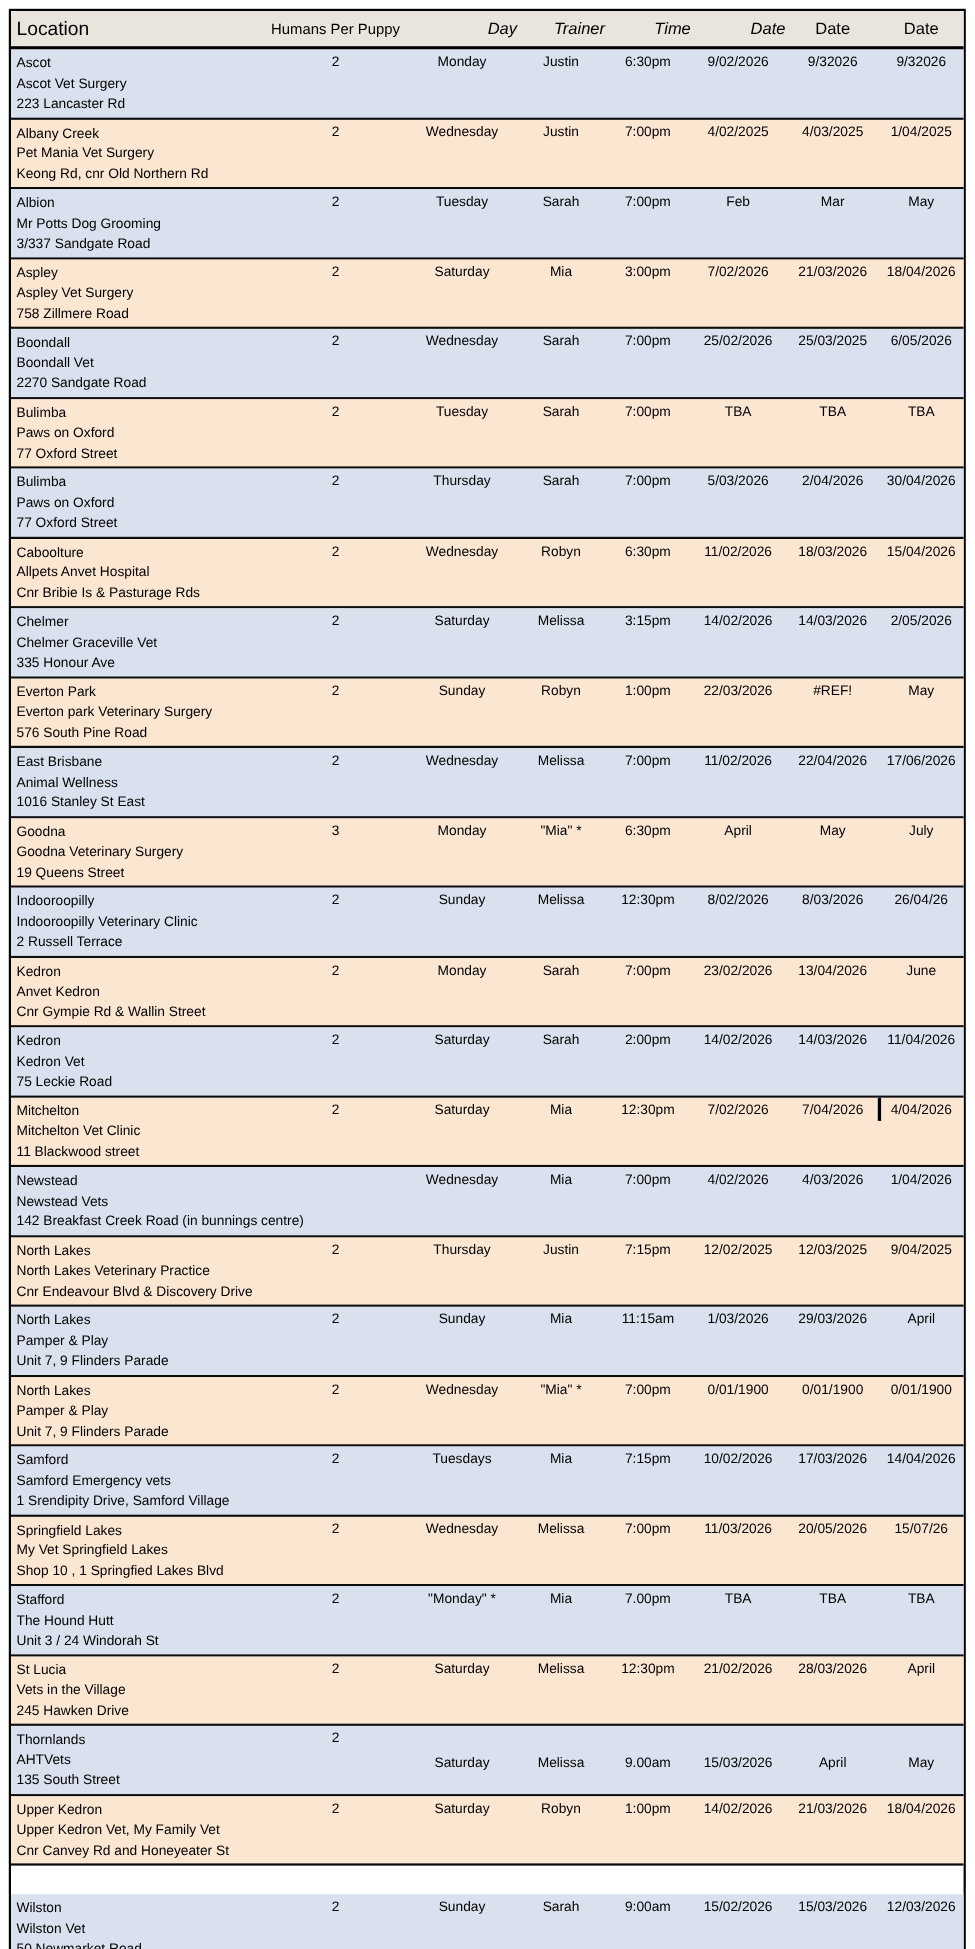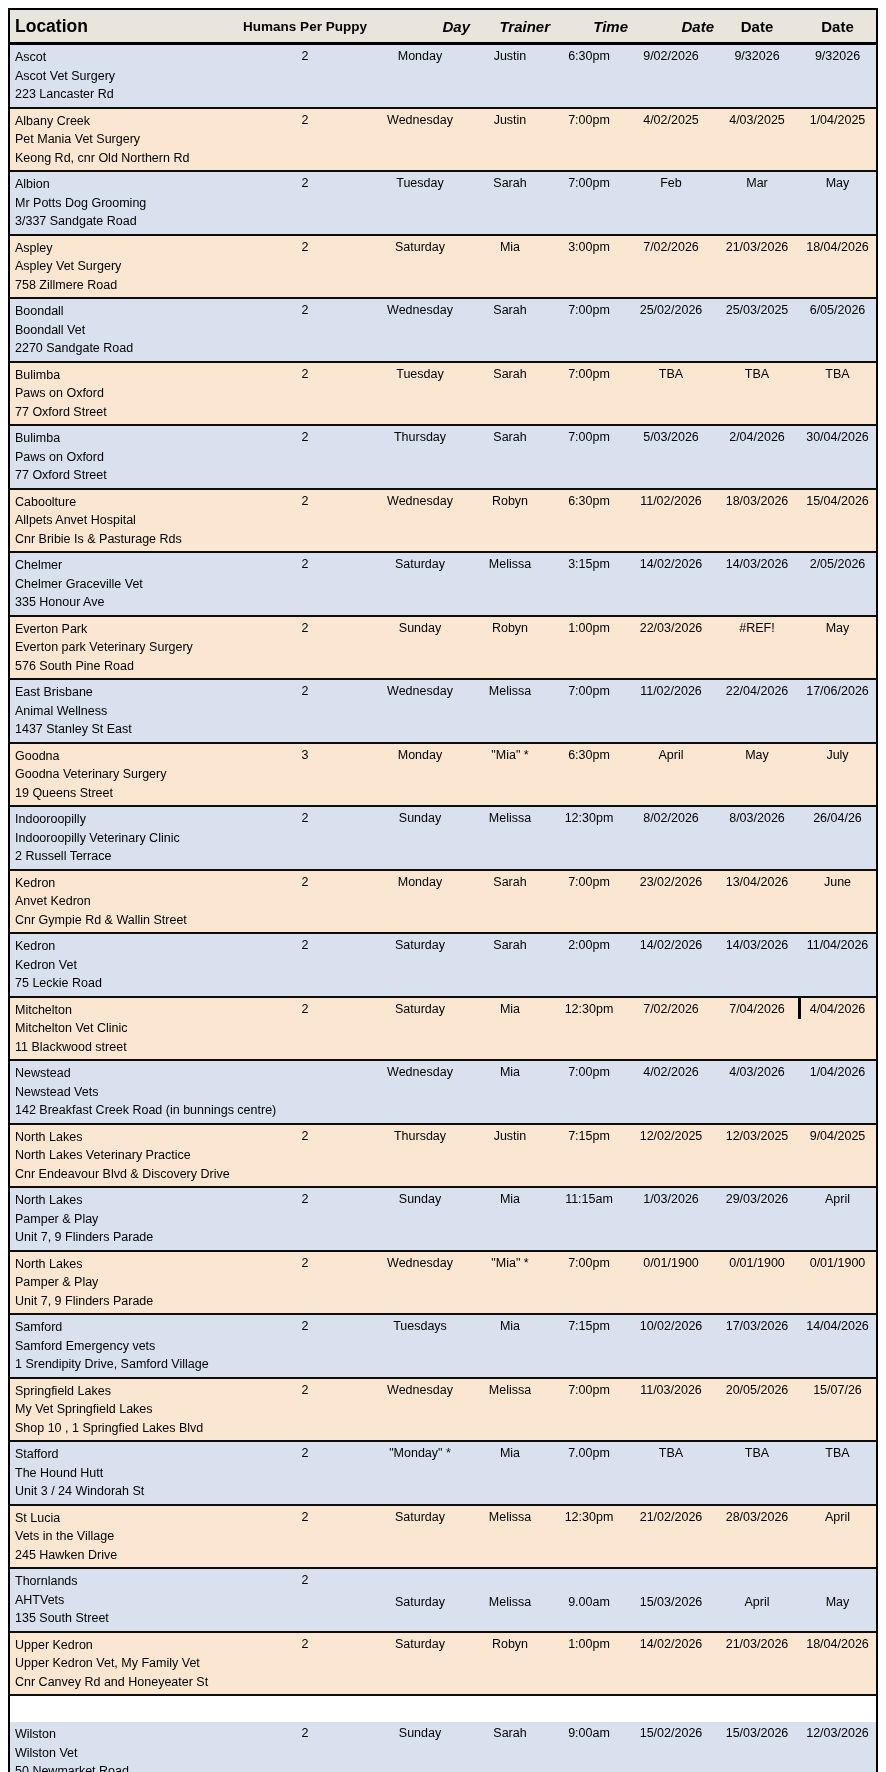--- a/index.html
+++ b/index.html
@@ -21,21 +21,21 @@
     display: grid;
     grid-template-columns: 230px 130px 100px 80px 78px 86px 86px 75px;
   }
   
   .header-row {
     background: var(--header-bg, #e9e5dd);
     height: 35px;
     border-bottom: 3px solid var(--border-color, #000);
     align-items: center;
   }
-  .hcell { text-align: center; font-weight: bold; font-size: 15px; }
+  .hcell { text-align: center; font-weight: normal; font-size: 15px; }
   .hcell.loc-h { text-align: left; padding-left: 5px; font-size: 17.5px; }
   .hcell.humans-h { font-size: 13.5px; text-align: center; }
   .hcell.it { font-style: italic; text-align: right; }
   
   .row {
     height: 63.5px;
     border-bottom: 2.5px solid #0d0d0d;
     position: relative;
   }
   .row:last-child { border-bottom: none; height: 61px; margin-top: 26px; }
@@ -219,21 +219,21 @@
     <div class="val sched">Robyn</div>
     <div class="val sched">1:00pm</div>
     <div class="val sched">22/03/2026</div>
     <div class="val sched">#REF!</div>
     <div class="val sched date3">May</div>
   </div>
       <div class="grid-row row blue">
     <div class="loc">
       <div class="loc-name">East Brisbane</div>
       <div class="loc-venue">Animal Wellness</div>
-      <div class="loc-addr">1437 Stanley St East</div>
+      <div class="loc-addr">1016 Stanley St East</div>
     </div>
     <div class="val">2</div>
     <div class="val sched">Wednesday</div>
     <div class="val sched">Melissa</div>
     <div class="val sched">7:00pm</div>
     <div class="val sched">11/02/2026</div>
     <div class="val sched">22/04/2026</div>
     <div class="val sched date3">17/06/2026</div>
   </div>
       <div class="grid-row row peach">

